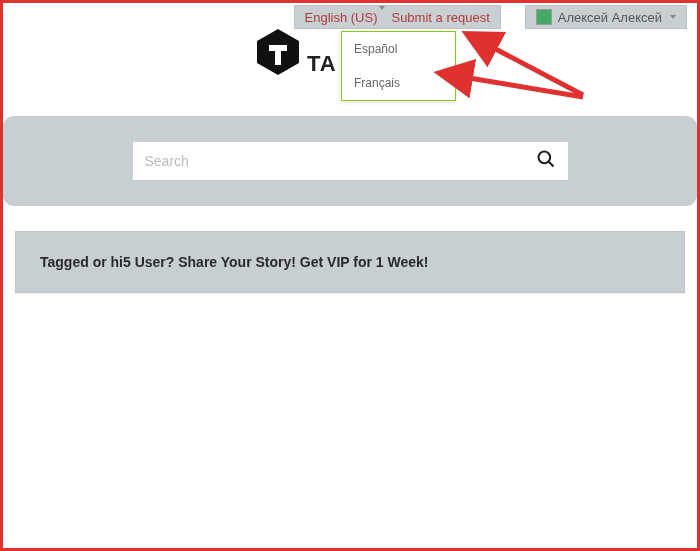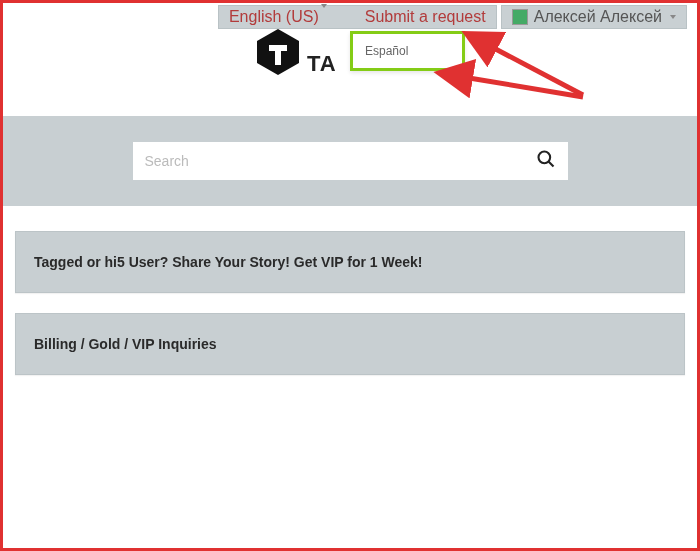--- a/index.html
+++ b/index.html
@@ -1,43 +1,43 @@
 <!DOCTYPE html>
 <html><head>
 <meta charset="utf-8">
 <style>
   *{box-sizing:border-box;margin:0;padding:0;}
   body{font-family:Arial,Helvetica,sans-serif;background:#fff;}
   .frame{width:700px;height:551px;border:3px solid #e03131;position:relative;overflow:hidden;background:#fff;}
   
-  .navbar{position:absolute;top:0;left:0;right:0;height:28px;display:flex;justify-content:flex-end;align-items:center;gap:4px;padding-right:10px;font-size:16px;}
+  .navbar{position:absolute;top:0;left:0;right:0;height:28px;display:flex;justify-content:flex-end;align-items:center;gap:24px;padding-right:10px;font-size:13px;}
   .nav-seg{background:#c9d0d3;height:24px;display:flex;align-items:center;padding:0 10px;gap:6px;border:1px solid #b9c2c5;}
   .nav-lang{color:#b23b3b;cursor:pointer;}
-  .nav-request{color:#b23b3b;cursor:pointer;margin-left:32px;}
+  .nav-request{color:#b23b3b;cursor:pointer;}
   .nav-user{color:#555;cursor:pointer;}
   .tri{width:0;height:0;border-left:3px solid transparent;border-right:3px solid transparent;border-top:4px solid #888;margin-left:2px;}
   .avatar{width:16px;height:16px;background:#4a6;display:inline-block;border:1px solid #999;}
   
-  .dropdown{position:absolute;top:28px;left:347px;width:115px;background:#fff;border:3px solid #84cc16;box-shadow:0 2px 4px rgba(0,0,0,0.1);z-index:5;}
+  .dropdown{position:absolute;top:28px;left:338px;width:115px;background:#fff;border:1px solid #84cc16;box-shadow:0 2px 4px rgba(0,0,0,0.1);z-index:5;}
   .dropdown .dd-item{padding:10px 12px;font-size:12px;color:#666;cursor:pointer;}
   
   .logo{position:absolute;top:24px;left:250px;display:flex;align-items:flex-end;gap:4px;}
   .logo-mark{width:50px;height:50px;}
   .logo-text{font-weight:600;font-size:22px;color:#222;letter-spacing:1px;}
   
   .arrow-svg{position:absolute;top:12px;left:430px;pointer-events:none;z-index:10;}
   
-  .hero{position:absolute;top:113px;left:0;right:0;height:90px;background:#c8cfd2;display:flex;align-items:center;justify-content:center;}
+  .hero{position:absolute;top:113px;left:0;right:0;height:90px;background:#c8cfd2;display:flex;align-items:center;justify-content:center;border-radius:11px;}
   .searchbox{width:435px;height:38px;background:#fff;display:flex;align-items:center;padding:0 12px;}
   .searchbox input{flex:1;border:none;outline:none;font-size:14px;color:#888;}
   .searchbox input::placeholder{color:#bbb;}
   .search-icon svg{width:20px;height:20px;}
   
   .cats{position:absolute;top:228px;left:12px;right:12px;}
-  .cat{background:#c8cfd2;border:1px solid #bcc4c7;padding:22px 18px;margin-bottom:20px;font-size:14px;font-weight:700;color:#2a2a2a;cursor:pointer;box-shadow:0 1px 1px rgba(0,0,0,0.05);}
+  .cat{background:#c8cfd2;border:1px solid #bcc4c7;padding:22px 24px;margin-bottom:12px;font-size:14px;font-weight:700;color:#2a2a2a;cursor:pointer;box-shadow:0 1px 1px rgba(0,0,0,0.05);}
 </style>
 </head>
 <body>
 
 <div class="frame">
 
   <div class="navbar">
     <div class="nav-seg">
       <span class="nav-lang">
         <span>English (US)</span>
@@ -47,20 +47,21 @@
     </div>
     <div class="nav-seg">
       <span class="avatar"></span>
       <span class="nav-user">Алексей Алексей</span>
       <span class="tri"></span>
     </div>
   </div>
 
   <div class="dropdown">
     <div class="dd-item">Español</div>
+    <div class="dd-item">Français</div>
   </div>
 
   <svg class="arrow-svg" width="180" height="100">
     <defs>
       <marker id="ah" markerWidth="8" markerHeight="8" refX="2" refY="4" orient="auto">
         <path d="M0,0 L8,4 L0,8 Z" fill="#e03131"></path>
       </marker>
     </defs>
     <line x1="150" y1="80" x2="55" y2="30" stroke="#e03131" stroke-width="5" marker-end="url(#ah)"></line>
     <line x1="150" y1="82" x2="30" y2="62" stroke="#e03131" stroke-width="5" marker-end="url(#ah)"></line>
@@ -81,16 +82,15 @@
         <svg viewBox="0 0 24 24" fill="none" stroke="#222" stroke-width="2.5">
           <circle cx="10" cy="10" r="7"></circle>
           <line x1="15" y1="15" x2="21" y2="21"></line>
         </svg>
       </span>
     </div>
   </div>
 
   <div class="cats">
     <div class="cat">Tagged or hi5 User? Share Your Story! Get VIP for 1 Week!</div>
-    <div class="cat">Billing / Gold / VIP Inquiries</div>
   </div>
 
 </div>
 
 </body></html>

